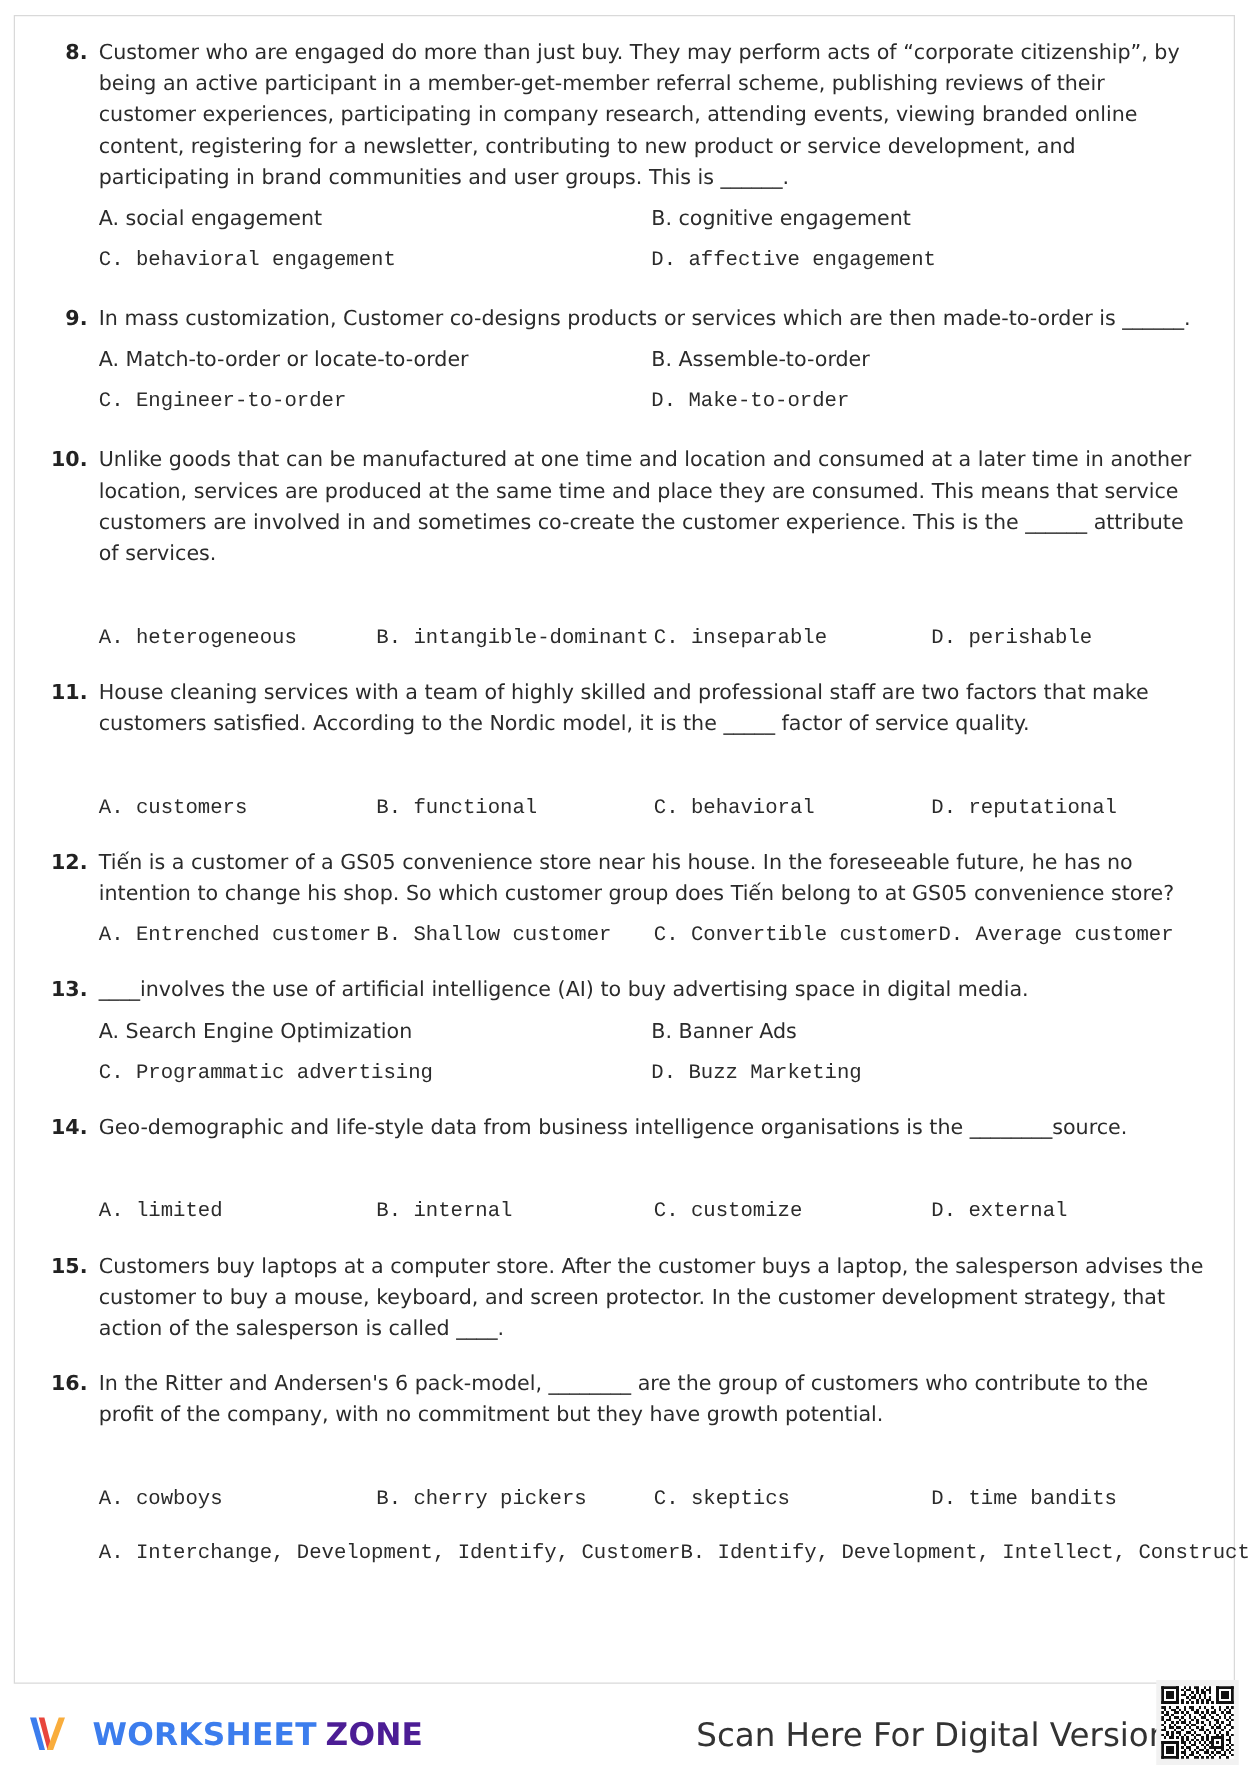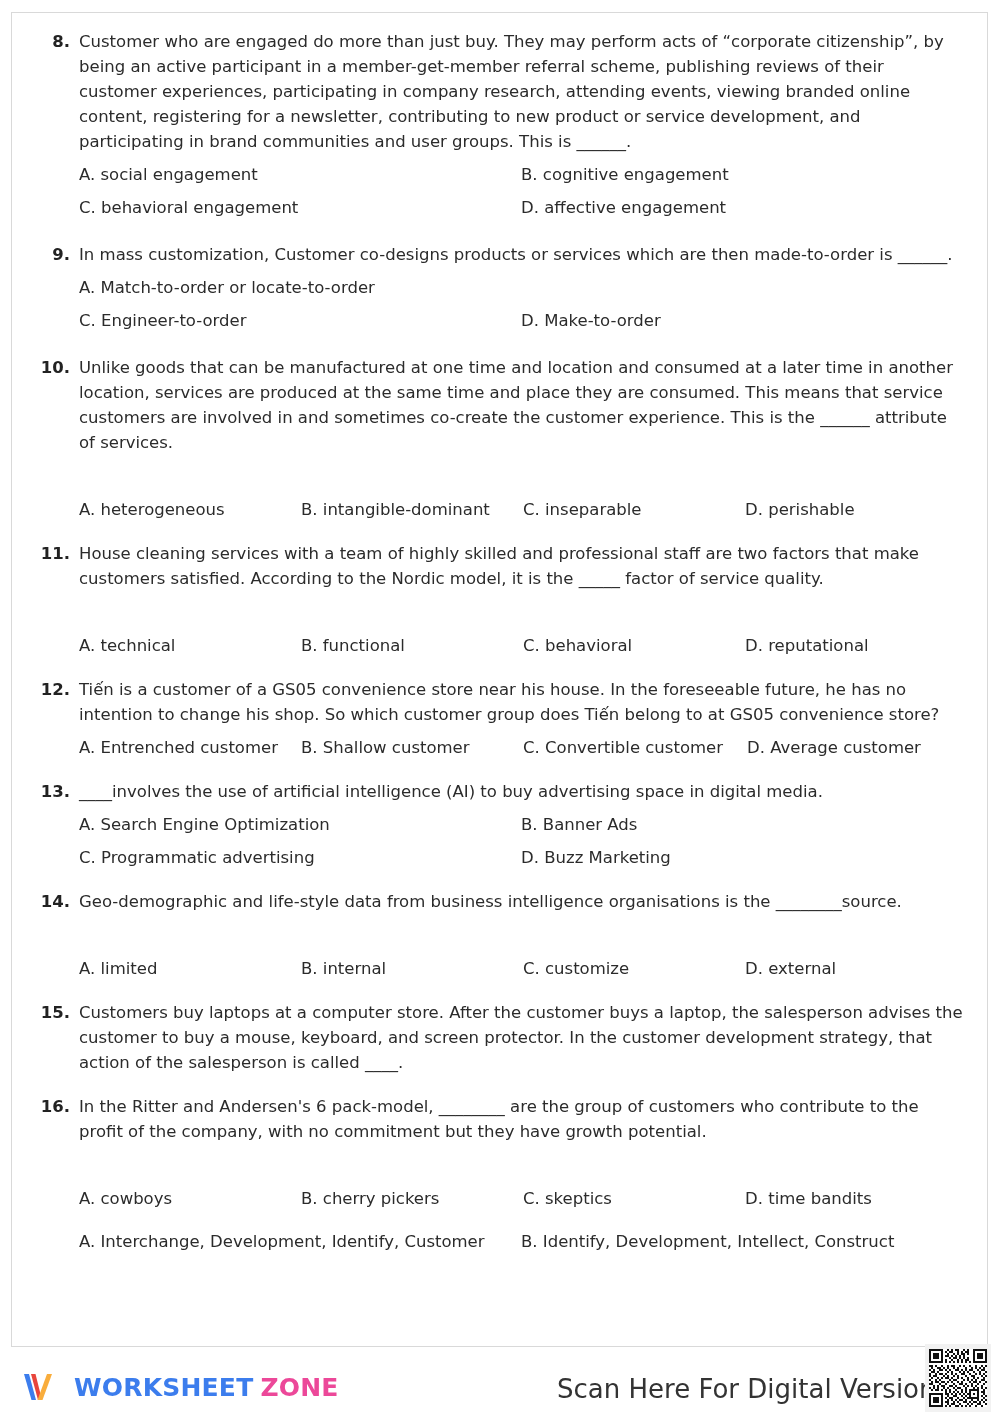--- a/index.html
+++ b/index.html
@@ -68,21 +68,21 @@
   
   .opts {
     margin: 9px 0 0 0;
     padding: 0 0 0 41px;
   }
   .opt-row {
     display: flex;
     align-items: flex-start;
     margin-bottom: 9px;
   }
-  .opt-row:last-child { margin-bottom: 0; }
+  .opt-row:last-child { margin-bottom: 0; font-family: Liberation Mono, monospace; }
   .opt {
     font-size: 16.5px;
     line-height: 24px;
     color: #2b2b2b;
     white-space: nowrap;
   }
 
   
   .cols-2 .opt { flex: 0 0 442px; }
   .cols-2 .opt:last-child { flex: 1 1 auto; }
@@ -113,21 +113,21 @@
     flex: 0 0 auto;
   }
   .brand-text {
     font-family: "DejaVu Sans", "Liberation Sans", sans-serif;
     font-size: 25px;
     font-weight: bold;
     letter-spacing: 0.2px;
     line-height: 1;
   }
   .brand-worksheet { color: #3c7ded; }
-  .brand-zone { color: #ec4899; margin-left: 7px; }
+  .brand-zone { color: #4c1d95; margin-left: 7px; }
 
   #scan-text {
     position: absolute;
     left: 557px;
     top: 1374px;
     font-size: 26px;
     line-height: 30px;
     color: #333333;
     white-space: nowrap;
     font-weight: normal;
@@ -176,20 +176,21 @@
     </div>
 
     <div class="question q-gap-lg">
       <div class="q-head">
         <div class="q-num">9.</div>
         <div class="q-text">In mass customization, Customer co-designs products or services which are then made-to-order is ______.</div>
       </div>
       <div class="opts cols-2">
         <div class="opt-row">
           <div class="opt">A. Match-to-order or locate-to-order</div>
+          <div class="opt">B. Assemble-to-order</div>
         </div>
         <div class="opt-row">
           <div class="opt">C. Engineer-to-order</div>
           <div class="opt">D. Make-to-order</div>
         </div>
       </div>
     </div>
 
     <div class="question q-gap-md">
       <div class="q-head">
@@ -206,21 +207,21 @@
       </div>
     </div>
 
     <div class="question q-gap-md">
       <div class="q-head">
         <div class="q-num">11.</div>
         <div class="q-text">House cleaning services with a team of highly skilled and professional staff are two factors that make customers satisfied. According to the Nordic model, it is the _____ factor of service quality.</div>
       </div>
       <div class="opts cols-4">
         <div class="opt-row">
-          <div class="opt">A. technical</div>
+          <div class="opt">A. customers</div>
           <div class="opt">B. functional</div>
           <div class="opt">C. behavioral</div>
           <div class="opt">D. reputational</div>
         </div>
       </div>
     </div>
 
     <div class="question q-gap-md">
       <div class="q-head">
         <div class="q-num">12.</div>

